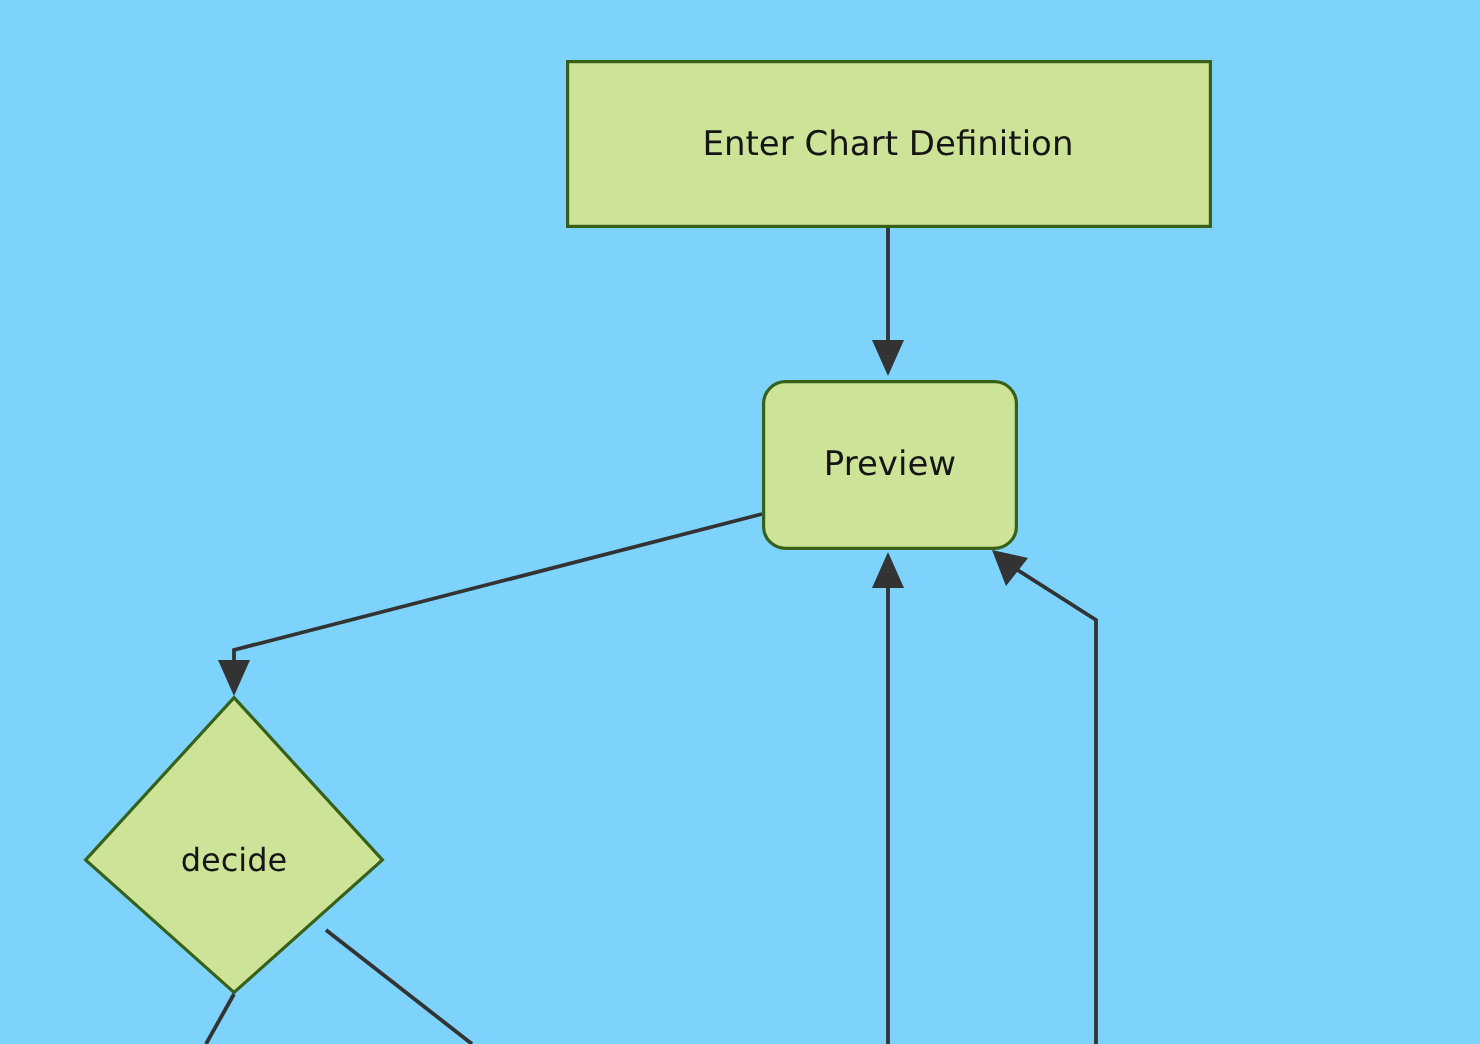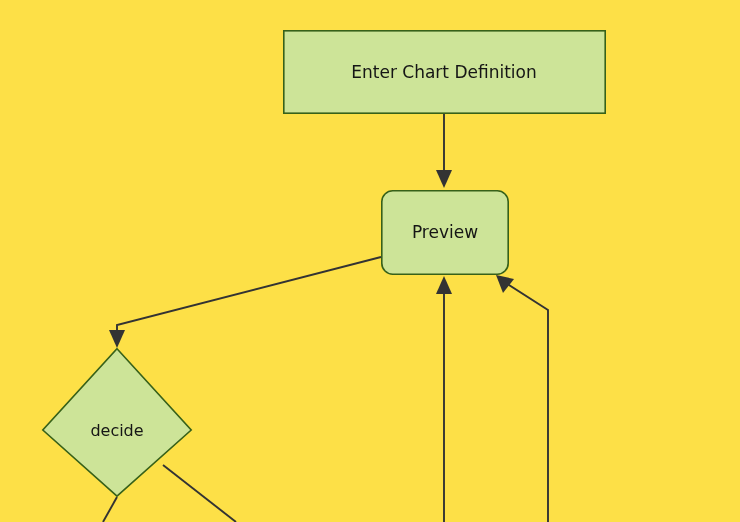--- a/index.html
+++ b/index.html
@@ -4,21 +4,21 @@
 <style>
   html, body {
     margin: 0;
     padding: 0;
     background: #ffffff;
   }
   #canvas {
     position: relative;
     width: 740px;
     height: 522px;
-    background: #fde047;
+    background: #7dd3fc;
     overflow: hidden;
     font-family: "DejaVu Sans", "Liberation Sans", sans-serif;
   }
   #flow-svg {
     position: absolute;
     left: 0;
     top: 0;
     width: 740px;
     height: 522px;
   }

